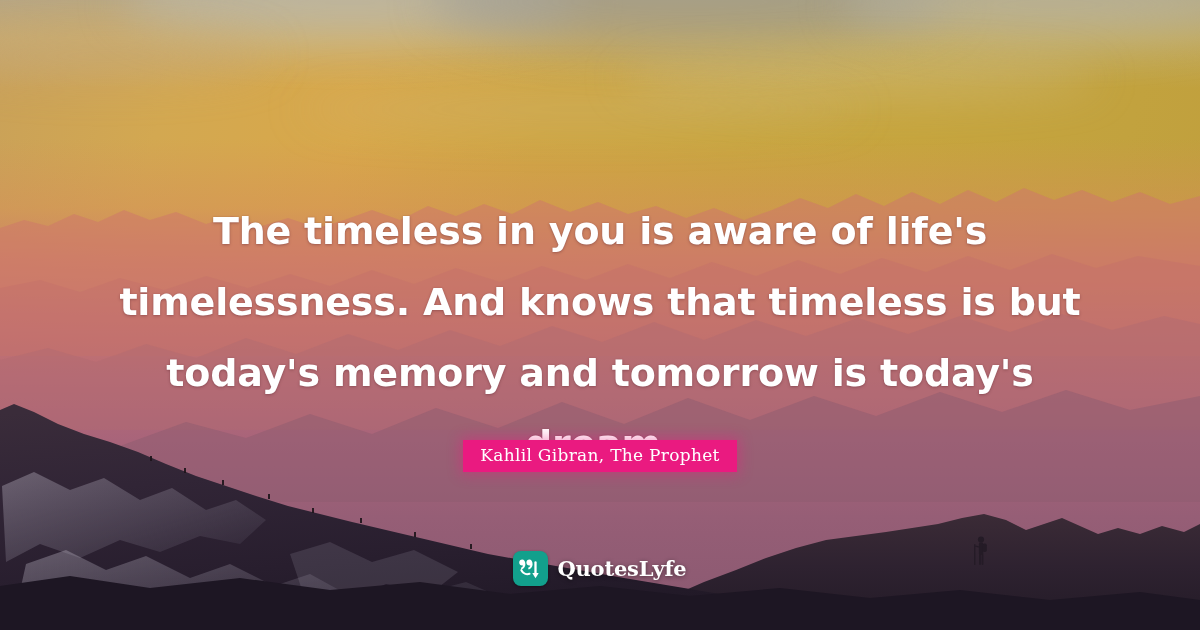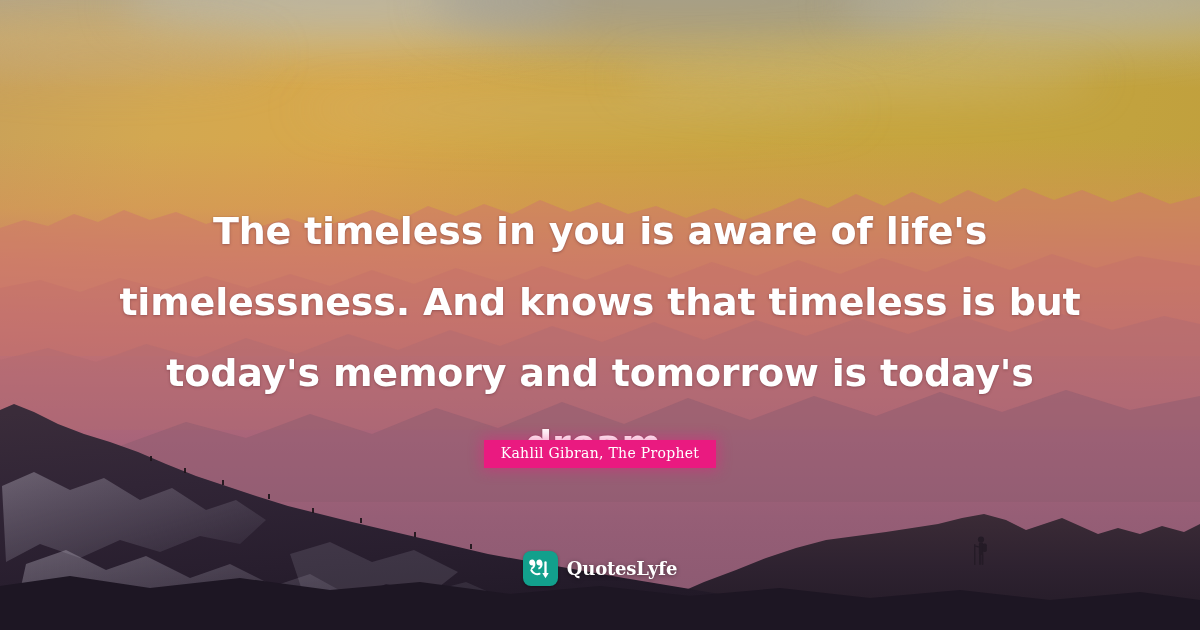--- a/index.html
+++ b/index.html
@@ -91,21 +91,21 @@
     position: absolute;
     left: 0; right: 0;
     top: 440px;
     text-align: center;
   }
   .attrib {
     display: inline-block;
     background: #ea1a80;
     color: #ffffff;
     font-family: "DejaVu Serif", serif;
-    font-size: 14px;
+    font-size: 17px;
     letter-spacing: 0.3px;
     padding: 5px 17px 7px 17px;
     box-shadow: 0 0 14px 2px rgba(234,26,128,0.45);
   }
 
   
   .logo {
     position: absolute;
     left: 0; right: 0;
     top: 551px;
@@ -121,21 +121,21 @@
     background: #12a08c;
     position: relative;
     flex: none;
     box-shadow: 0 1px 3px rgba(0,0,0,0.35);
   }
   .logo-mark svg { position: absolute; inset: 0; }
   .logo-text {
     color: #ffffff;
     font-family: "DejaVu Serif", serif;
     font-weight: bold;
-    font-size: 18px;
+    font-size: 21px;
     letter-spacing: -0.2px;
     text-shadow: 0 1px 4px rgba(0,0,0,0.5);
   }
 
   
   .hiker { position: absolute; left: 968px; top: 534px; }
 </style>
 </head>
 <body>
 

